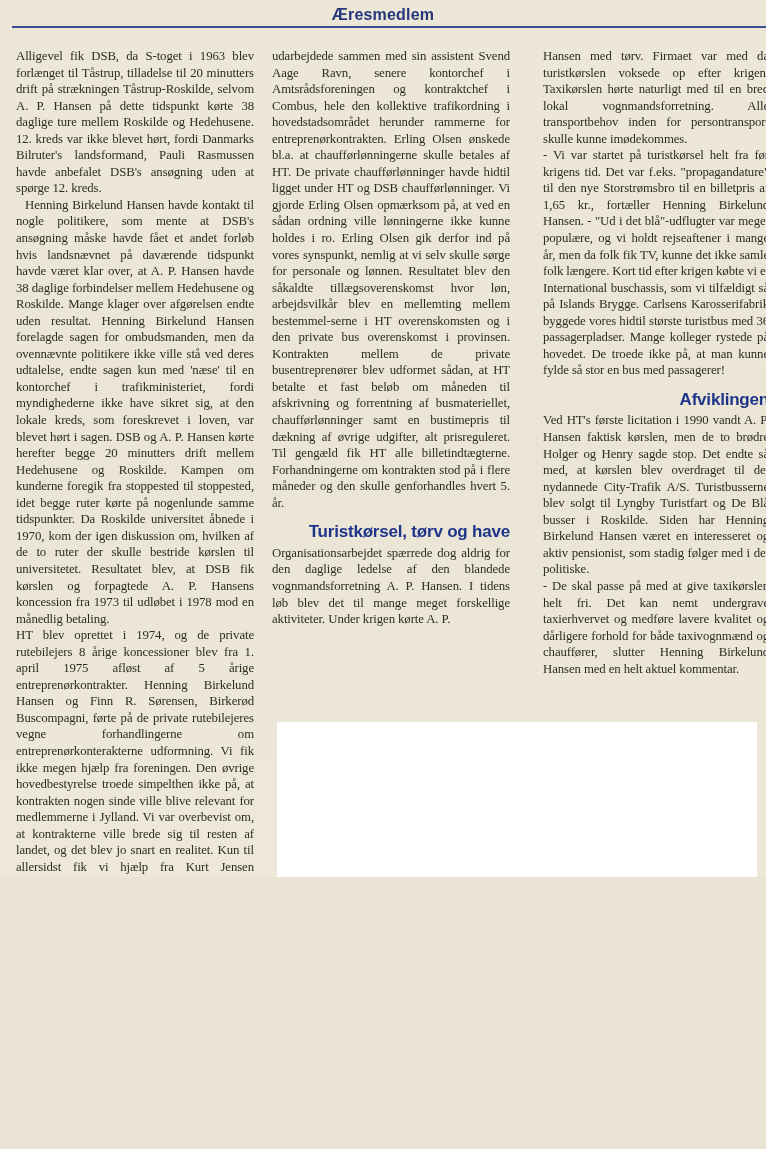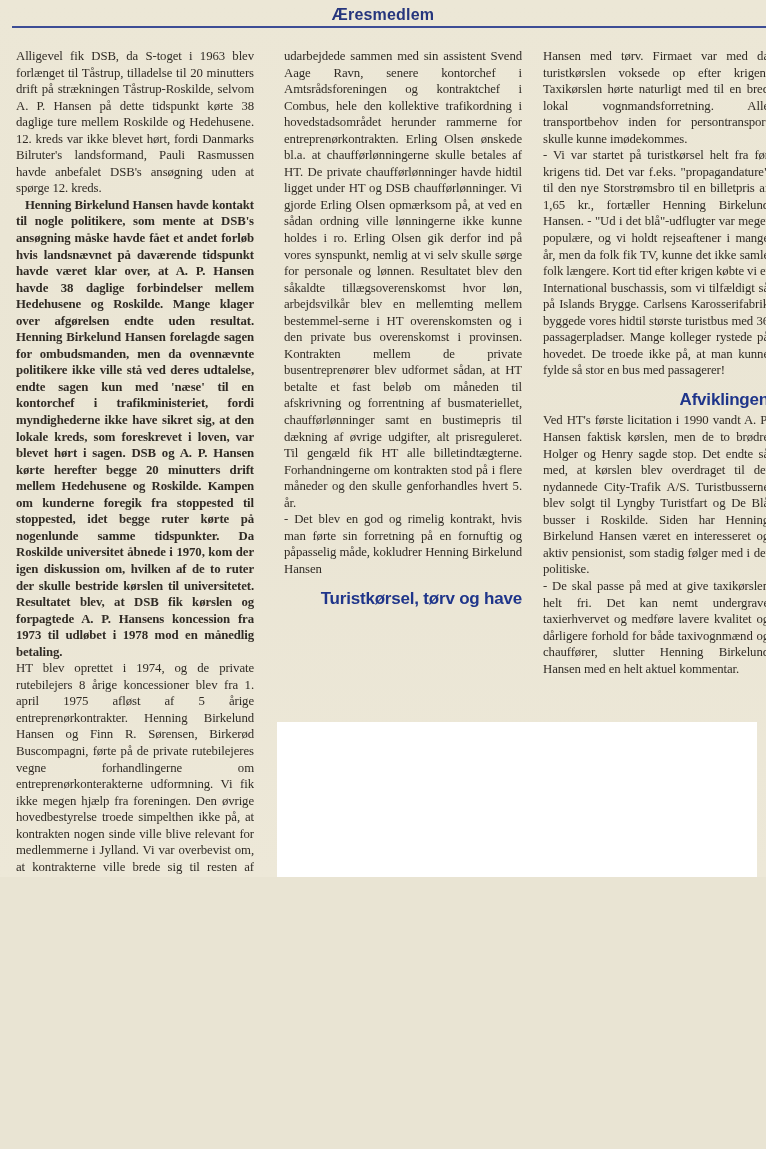--- a/index.html
+++ b/index.html
@@ -29,24 +29,24 @@
   }
   .header-title span { background: transparent; padding: 0 6px; }
   
   .col {
     position: absolute; top: 48px;
     font-size: 12.8px; line-height: 16.55px;
     text-align: justify; color: #302b25;
     letter-spacing: -0.1px;
   }
   .col-1 { left: 16px;  width: 238px; height: 1048px; overflow: hidden; }
-  .col-2 { left: 284px; width: 238px; }
+  .col-2 { left: 272px; width: 238px; }
   .col-3 { left: 543px; width: 226px; }
   p.body { margin: 0; }
-  p.indent { text-indent: 9px; font-weight: bold; }
+  p.indent { text-indent: 9px; }
   h2.subhead {
     font-family: "Liberation Sans", sans-serif;
     font-weight: bold; font-size: 17px; letter-spacing: -0.2px;
     color: #1f358a; margin: 13px 0 4px 0; text-align: right;
   }
   
   .image-placeholder {
     position: absolute; left: 277px; top: 722px;
     width: 480px; height: 367px;
     background: #ffffff;
@@ -81,22 +81,22 @@
   </div>
 
   <div class="col col-1">
     <p class="body">Alligevel fik DSB, da S-toget i 1963 blev forlænget til Tåstrup, tilladelse til 20 minutters drift på strækningen Tåstrup-Roskilde, selvom A. P. Hansen på dette tidspunkt kørte 38 daglige ture mellem Roskilde og Hedehusene. 12. kreds var ikke blevet hørt, fordi Danmarks Bilruter's landsformand, Pauli Rasmussen havde anbefalet DSB's ansøgning uden at spørge 12. kreds.</p>
     <p class="body indent">Henning Birkelund Hansen havde kontakt til nogle politikere, som mente at DSB's ansøgning måske havde fået et andet forløb hvis landsnævnet på daværende tidspunkt havde været klar over, at A. P. Hansen havde 38 daglige forbindelser mellem Hedehusene og Roskilde. Mange klager over afgørelsen endte uden resultat. Henning Birkelund Hansen forelagde sagen for ombudsmanden, men da ovennævnte politikere ikke ville stå ved deres udtalelse, endte sagen kun med 'næse' til en kontorchef i trafikministeriet, fordi myndighederne ikke have sikret sig, at den lokale kreds, som foreskrevet i loven, var blevet hørt i sagen. DSB og A. P. Hansen kørte herefter begge 20 minutters drift mellem Hedehusene og Roskilde. Kampen om kunderne foregik fra stoppested til stoppested, idet begge ruter kørte på nogenlunde samme tidspunkter. Da Roskilde universitet åbnede i 1970, kom der igen diskussion om, hvilken af de to ruter der skulle bestride kørslen til universitetet. Resultatet blev, at DSB fik kørslen og forpagtede A. P. Hansens koncession fra 1973 til udløbet i 1978 mod en månedlig betaling.</p>
     <p class="body">HT blev oprettet i 1974, og de private rutebilejers 8 årige koncessioner blev fra 1. april 1975 afløst af 5 årige entreprenørkontrakter. Henning Birkelund Hansen og Finn R. Sørensen, Birkerød Buscompagni, førte på de private rutebilejeres vegne forhandlingerne om entreprenørkonterakterne udformning. Vi fik ikke megen hjælp fra foreningen. Den øvrige hovedbestyrelse troede simpelthen ikke på, at kontrakten nogen sinde ville blive relevant for medlemmerne i Jylland. Vi var overbevist om, at kontrakterne ville brede sig til resten af landet, og det blev jo snart en realitet. Kun til allersidst fik vi hjælp fra Kurt Jensen (daværende sekretariatsleder i LDB) og ved afslutningen af forhandlingerne var LDB's formand Vagn Nielsen med. Erling Olsen, senere justitsminister og formand for folketinget, var som formand for Trafikrådet forhandlingsleder mellem de private rutebilejere, HT og amtsrådsforeningen. Erling Olsen</p>
   </div>
 
   <div class="col col-2">
     <p class="body">udarbejdede sammen med sin assistent Svend Aage Ravn, senere kontorchef i Amtsrådsforeningen og kontraktchef i Combus, hele den kollektive trafikordning i hovedstadsområdet herunder rammerne for entreprenørkontrakten. Erling Olsen ønskede bl.a. at chaufførlønningerne skulle betales af HT. De private chaufførlønninger havde hidtil ligget under HT og DSB chaufførlønninger. Vi gjorde Erling Olsen opmærksom på, at ved en sådan ordning ville lønningerne ikke kunne holdes i ro. Erling Olsen gik derfor ind på vores synspunkt, nemlig at vi selv skulle sørge for personale og lønnen. Resultatet blev den såkaldte tillægsoverenskomst hvor løn, arbejdsvilkår blev en mellemting mellem bestemmel-serne i HT overenskomsten og i den private bus overenskomst i provinsen. Kontrakten mellem de private busentreprenører blev udformet sådan, at HT betalte et fast beløb om måneden til afskrivning og forrentning af busmateriellet, chaufførlønninger samt en bustimepris til dækning af øvrige udgifter, alt prisreguleret. Til gengæld fik HT alle billetindtægterne. Forhandningerne om kontrakten stod på i flere måneder og den skulle genforhandles hvert 5. år.</p>
-    <p class="body">- Det blev en god og rimelig kontrakt, hvis man førte sin forretning på en fornuftig og påpasselig måde, kokludrer Henning Birkelund Hansen</p>
     <h2 class="subhead">Turistkørsel, tørv og have</h2>
+    <p class="body">Organisationsarbejdet spærrede dog aldrig for den daglige ledelse af den blandede vognmandsforretning A. P. Hansen. I tidens løb blev det til mange meget forskellige aktiviteter. Under krigen kørte A. P.</p>
   </div>
 
   <div class="col col-3">
     <p class="body">Hansen med tørv. Firmaet var med da turistkørslen voksede op efter krigen. Taxikørslen hørte naturligt med til en bred lokal vognmandsforretning. Alle transportbehov inden for persontransport skulle kunne imødekommes.</p>
     <p class="body">- Vi var startet på turistkørsel helt fra før krigens tid. Det var f.eks. "propagandature" til den nye Storstrømsbro til en billetpris af 1,65 kr., fortæller Henning Birkelund Hansen. - "Ud i det blå"-udflugter var meget populære, og vi holdt rejseaftener i mange år, men da folk fik TV, kunne det ikke samle folk længere. Kort tid efter krigen købte vi et International buschassis, som vi tilfældigt så på Islands Brygge. Carlsens Karosserifabrik byggede vores hidtil største turistbus med 36 passagerpladser. Mange kolleger rystede på hovedet. De troede ikke på, at man kunne fylde så stor en bus med passagerer!</p>
     <h2 class="subhead">Afviklingen</h2>
     <p class="body">Ved HT's første licitation i 1990 vandt A. P. Hansen faktisk kørslen, men de to brødre Holger og Henry sagde stop. Det endte så med, at kørslen blev overdraget til det nydannede City-Trafik A/S. Turistbusserne blev solgt til Lyngby Turistfart og De Blå busser i Roskilde. Siden har Henning Birkelund Hansen været en interesseret og aktiv pensionist, som stadig følger med i det politiske.</p>
     <p class="body">- De skal passe på med at give taxikørslen helt fri. Det kan nemt undergrave taxierhvervet og medføre lavere kvalitet og dårligere forhold for både taxivognmænd og chauffører, slutter Henning Birkelund Hansen med en helt aktuel kommentar.</p>
   </div>
 

